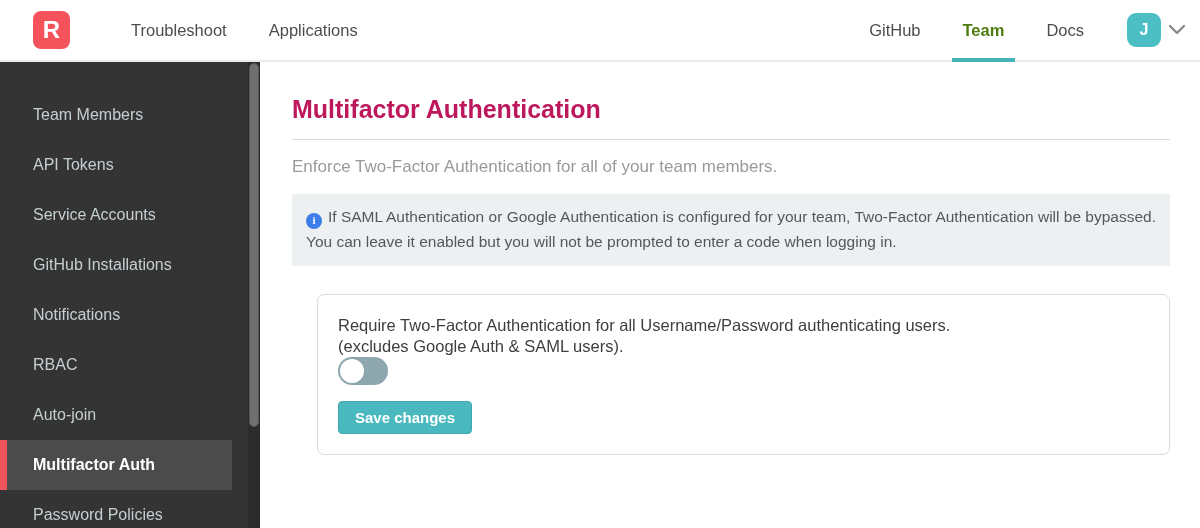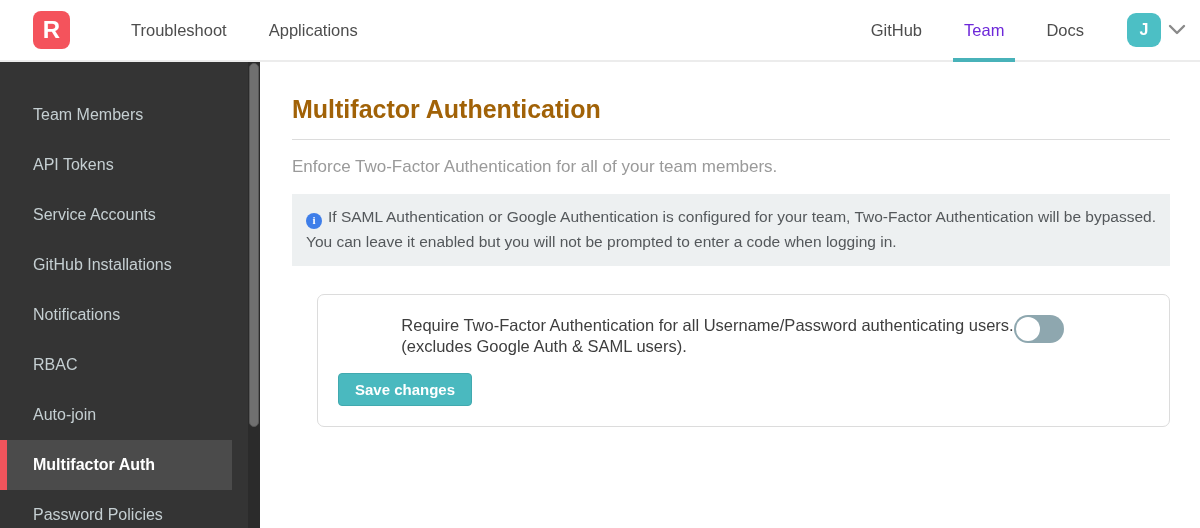--- a/index.html
+++ b/index.html
@@ -9,21 +9,21 @@
   
   .header { height:62px; background:#fff; border-bottom:2px solid #ececec;
     display:flex; align-items:center; padding:0 14px 0 33px; position:relative; }
   .logo { width:37px; height:38px; background:#f4535c; border-radius:8px;
     color:#fff; font-weight:bold; font-size:24px; display:flex;
     align-items:center; justify-content:center; }
   .nav-left { display:flex; margin-left:40px; }
   .nav-right { display:flex; margin-left:auto; }
   .nav-item { font-size:16.5px; color:#4d4d4d; padding:0 11px; margin:0 10px;
     height:60px; display:flex; align-items:center; position:relative; cursor:pointer; }
-  .nav-item.active { font-weight:normal; color:#6d28d9; }
+  .nav-item.active { font-weight:bold; color:#4d7c0f; }
   .nav-item.active::after { content:""; position:absolute; left:0; right:0;
     bottom:-2px; height:4px; background:#48b2b9; }
   .avatar { width:34px; height:34px; background:#4cbfc5; border-radius:9px;
     color:#fff; font-size:16px; font-weight:bold; display:flex; align-items:center;
     justify-content:center; margin-left:22px; cursor:pointer; }
   .chevron { margin-left:7px; cursor:pointer; display:flex; align-items:center; }
 
   
   .body-row { display:flex; height:466px; }
 
@@ -35,33 +35,33 @@
   .side-item.active { background:#4b4b4b; color:#ffffff; font-weight:bold; }
   .side-item.active::before { content:""; position:absolute; left:0; top:0;
     bottom:0; width:7px; background:#f0545c; }
   .scroll-track { position:absolute; top:0; right:0; width:12px; height:100%;
     background:#2b2b2b; }
   .scroll-thumb { position:absolute; top:1px; right:1px; width:10px; height:364px;
     background:#707070; border-radius:5px; border:1px solid #585858; }
 
   
   .main { flex:1; padding:33px 30px 0 32px; }
-  .page-title { font-size:25px; font-weight:bold; color:#a16207; }
+  .page-title { font-size:25px; font-weight:bold; color:#be185d; }
   .rule { border:none; border-top:1px solid #dcdcdc; margin-top:15px; }
   .desc { margin-top:17px; font-size:17px; color:#9a9a9a; }
   .info-box { margin-top:17px; background:#edf0f1; border-radius:0;
     padding:11px 14px; font-size:15.5px; color:#54585b; line-height:1.6; }
   .info-icon { display:inline-flex; width:16px; height:16px; background:#3e7ee9;
     border-radius:50%; color:#fff; font-size:11px; font-weight:bold;
     align-items:center; justify-content:center; vertical-align:-2px;
     margin-right:6px; font-family:"Liberation Serif", serif; }
 
   .card { margin:28px 0 0 25px; border:1px solid #dcdcdc; border-radius:7px;
     background:#fff; padding:20px; }
-  .card-row { display:flex; justify-content:center; align-items:flex-start; }
+  .card-row { display:flex; justify-content:flex-start; align-items:flex-start;flex-direction:column; }
   .setting-text { font-size:16.5px; color:#3e3e3e; line-height:1.28; max-width:760px; }
   .toggle { width:50px; height:28px; background:#8ea7af; border-radius:14px;
     position:relative; cursor:pointer; flex-shrink:0; margin-right:22px; }
   .toggle .knob { position:absolute; left:2px; top:2px; width:24px; height:24px;
     background:#fff; border-radius:50%; }
   .save-btn { margin-top:16px; background:#4ab9bf; border:1px solid #41a9af;
     border-radius:4px; color:#fff; font-weight:bold; font-size:15px;
     padding:7px 16px; cursor:pointer; font-family:"Liberation Sans", sans-serif; }
 </style>
 </head>

